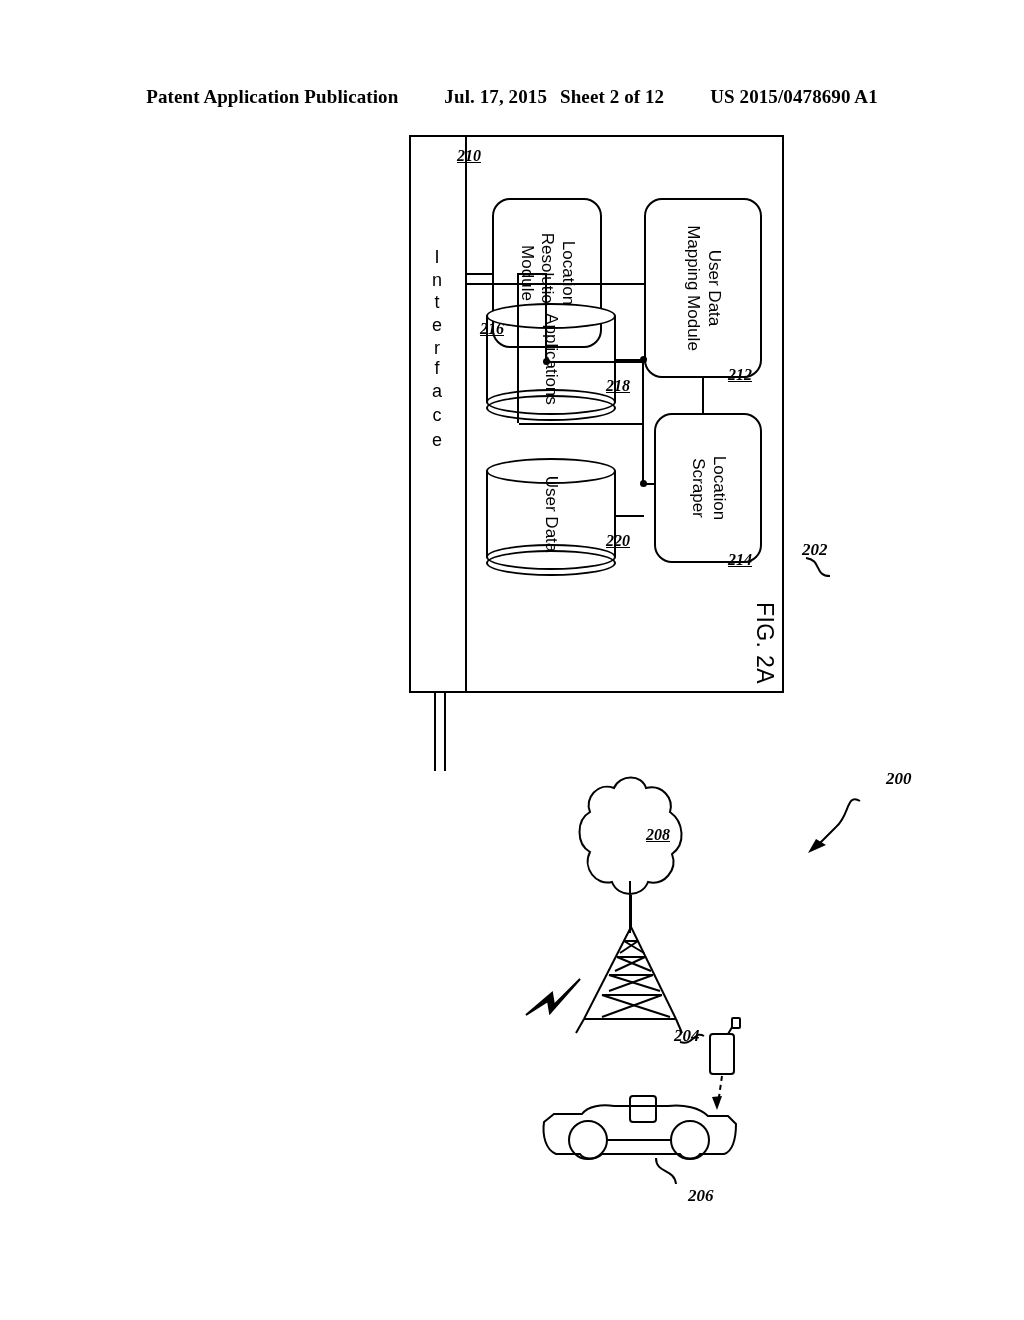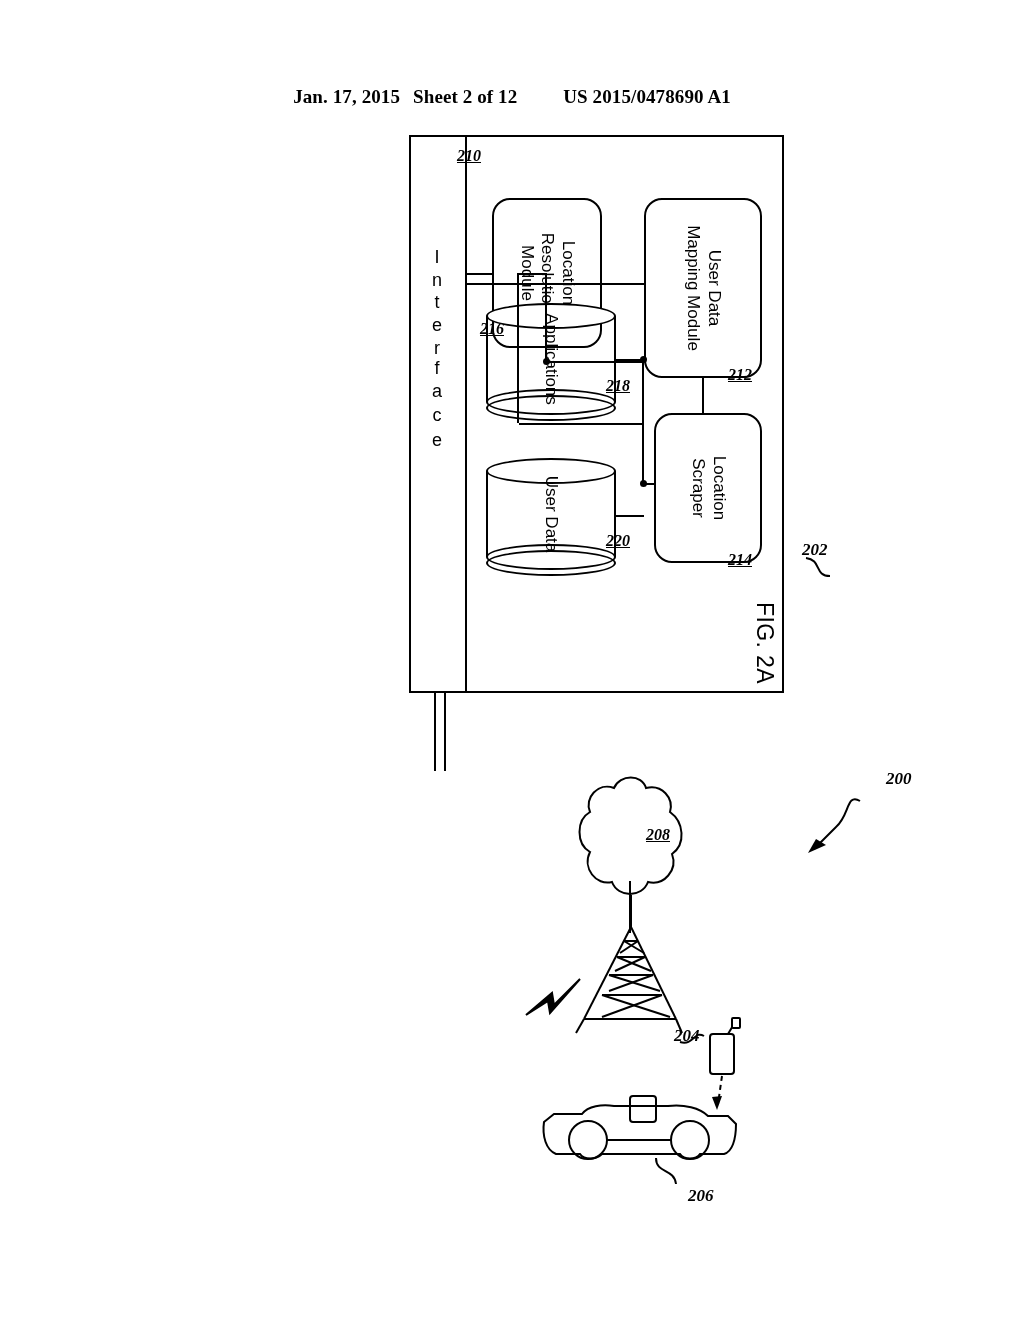--- a/index.html
+++ b/index.html
@@ -228,21 +228,22 @@
     transform-origin: 0 0;
     white-space: nowrap;
   }
 
   svg { display: block; overflow: visible; }
 </style>
 </head>
 <body>
 
 <div id="page-header">
-  <span class="hdr-date">Jan. 17, 2015</span>
+  <span class="hdr-pub">Patent Application Publication</span>
+  <span class="hdr-date">Jul. 17, 2015</span>
   <span class="hdr-sheet">Sheet 2 of 12</span>
   <span class="hdr-num">US 2015/0478690 A1</span>
 </div>
 
 <div id="figure-stage">
   <div id="rot-canvas">
 
     <div id="callout-200">
       <svg width="120" height="90" viewBox="0 0 120 90">
         <path d="M18,20 C10,34 32,30 44,44 L66,66" fill="none" stroke="#000" stroke-width="2"></path>

